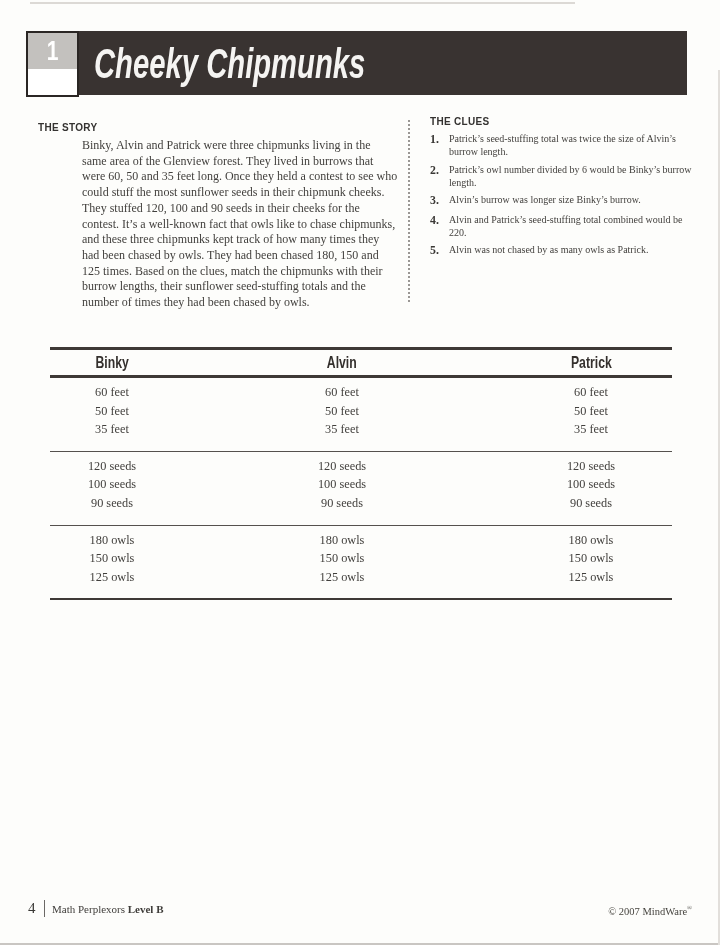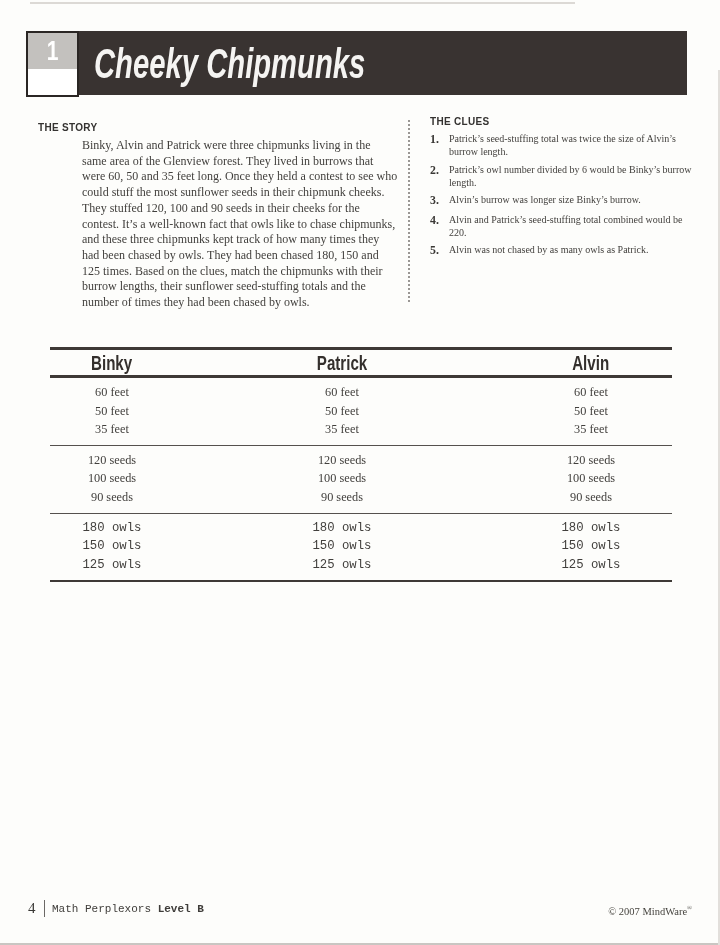--- a/index.html
+++ b/index.html
@@ -75,42 +75,42 @@
   
   .option-grid { position: absolute; top: 347px; left: 50px; width: 622px; }
   .grid-header {
     display: grid; grid-template-columns: 124px 336px 162px;
     border-top: 3px solid #3e3936; border-bottom: 3px solid #3e3936;
     height: 31px; align-items: center;
   }
   .grid-header .colname {
     text-align: center;
     font-family: "Liberation Sans", sans-serif;
-    font-weight: bold; font-size: 21px; color: #34302d;
+    font-weight: bold; font-size: 17px; color: #34302d;
   }
   .grid-header .colname span { display: inline-block; transform: scaleX(0.72); }
   .grid-group {
     display: grid; grid-template-columns: 124px 336px 162px;
-    padding: 5px 0 6px 0;
+    padding: 5px 0 12px 0;
     border-bottom: 1.5px solid #55514e;
   }
-  .grid-group.last { border-bottom: 2.5px solid #3e3936; font-family: Liberation Mono, monospace; }
+  .grid-group.last { border-bottom: 2.5px solid #3e3936; }
   .grid-cell {
     text-align: center; font-size: 12.3px; line-height: 18.6px; color: #413f3c;
   }
 
   
   .footer {
     position: absolute; top: 900px; left: 28px; width: 664px;
     display: flex; justify-content: space-between; align-items: flex-start;
   }
   .footer-left { display: flex; align-items: center; }
   .footer-pagenum { font-size: 15px; color: #3a3835; font-family: "Liberation Serif", serif; }
   .footer-divider { width: 1.5px; height: 17px; background: #6b6865; margin: 0 7px 0 8px; }
-  .footer-book { font-size: 11px; color: #3f3d3a; font-family: Liberation Mono, monospace; }
+  .footer-book { font-size: 11px; color: #3f3d3a; }
   .footer-book b { font-weight: bold; }
   .footer-copyright { font-size: 10.5px; color: #46443f; padding-top: 4px; }
   .footer-copyright sup { font-size: 6.5px; }
 </style>
 </head>
 <body>
 
 <div class="scan-edge-top"></div>
 <div class="scan-edge-bottom"></div>
 <div class="scan-edge-right"></div>
@@ -154,22 +154,22 @@
   </div>
   <div class="clue-item">
     <span class="clue-num">5.</span>
     <span class="clue-text">Alvin was not chased by as many owls as Patrick.</span>
   </div>
 </div>
 
 <div class="option-grid">
   <div class="grid-header">
     <div class="colname"><span>Binky</span></div>
+    <div class="colname"><span>Alvin</span></div>
     <div class="colname"><span>Patrick</span></div>
-    <div class="colname"><span>Alvin</span></div>
   </div>
 
   <div class="grid-group">
     <div class="grid-cell">60 feet</div>
     <div class="grid-cell">60 feet</div>
     <div class="grid-cell">60 feet</div>
     <div class="grid-cell">50 feet</div>
     <div class="grid-cell">50 feet</div>
     <div class="grid-cell">50 feet</div>
     <div class="grid-cell">35 feet</div>

